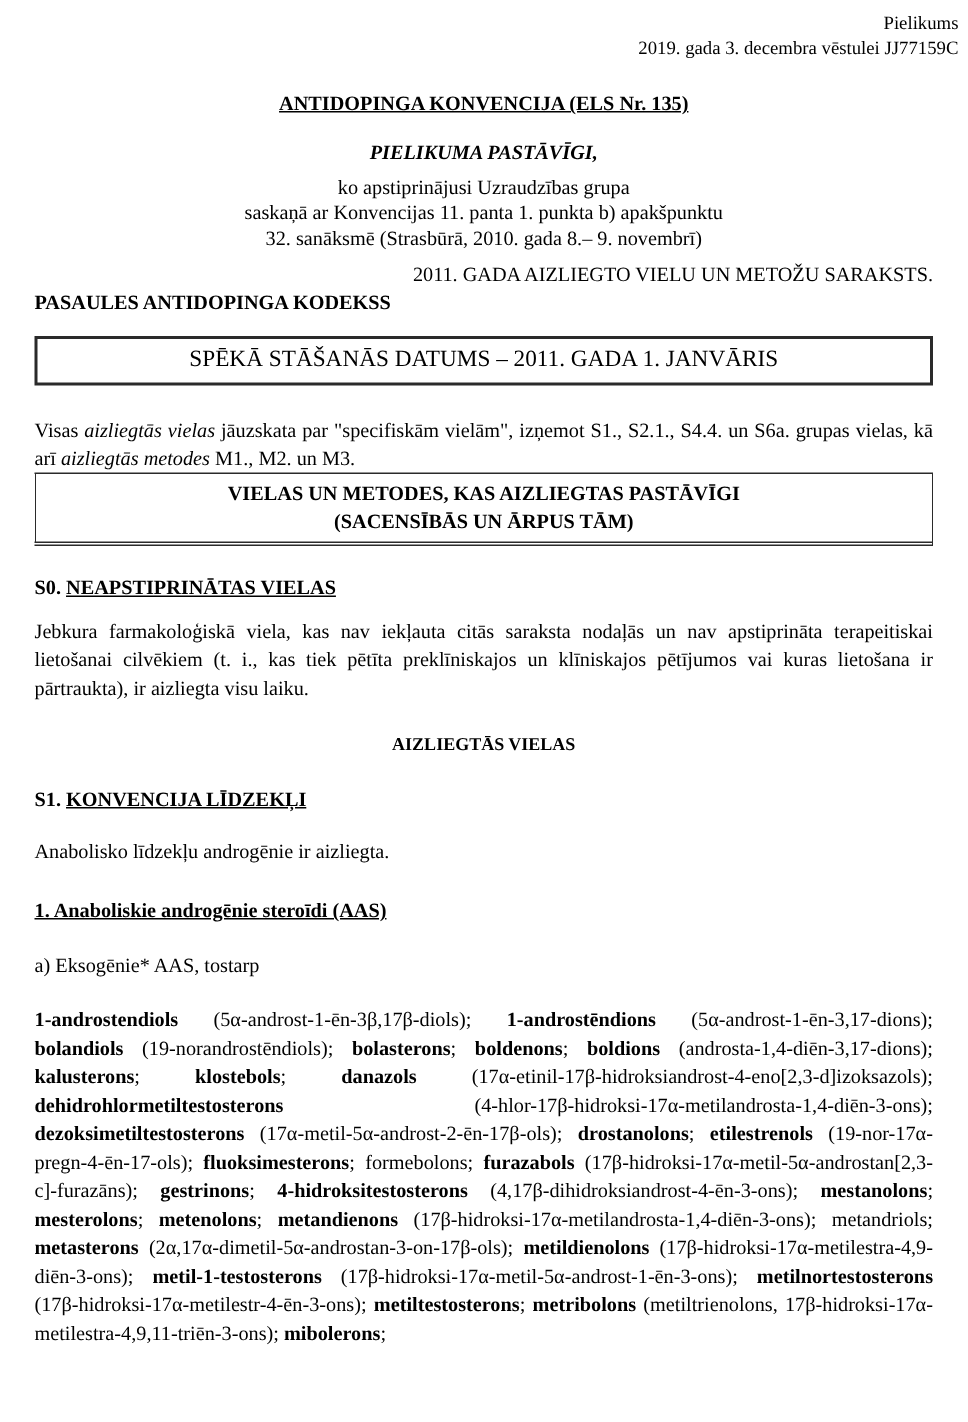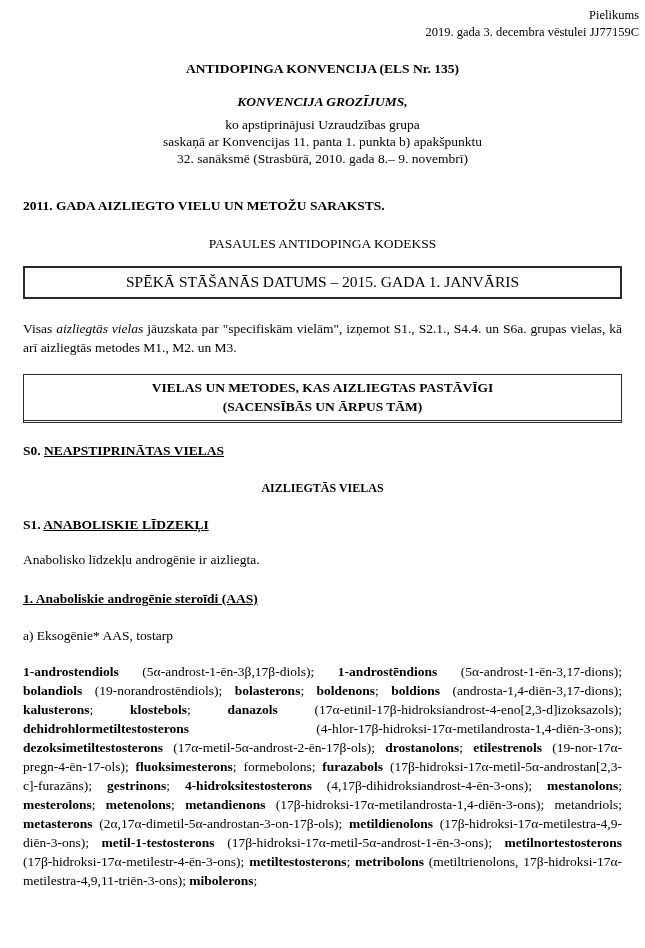--- a/index.html
+++ b/index.html
@@ -16,37 +16,36 @@
   .hdr {
     text-align: right;
     padding: 7px 6px 0 0;
     font-size: 12.5px;
     line-height: 17px;
   }
   .content { padding: 0 23px; }
   p { margin: 0; line-height: 19px; }
   .justify { text-align: justify; }
 
-  .t-conv   { margin-top: 18px; font-weight: bold; text-align: center; }
+  .t-conv   { margin-top: 18px; font-weight: bold; text-align: center; text-decoration: underline; }
   .t-amend  { margin-top: 14px; font-weight: bold; font-style: italic; text-align: center; }
   .sub      { text-align: center; line-height: 17px; }
   .sub-first{ margin-top: 5px; }
-  .t-list   { margin-top: 29px; font-weight: bold; text-align: left; }
-  .t-code   { margin-top: 19px; font-weight: normal; text-align: center; }
+  .t-list   { margin-top: 6px; font-weight: normal; text-align: right; }
+  .t-code   { font-weight: bold; text-align: left; }
 
   .box1 {
     margin-top: 13px;
     border: 2px solid #2a2a2a;
     text-align: center;
     font-size: 15.5px;
     padding: 4px 2px 5px;
     line-height: 20px;
   }
   .box2 {
-    margin-top: 17px;
     border: 1px solid #2a2a2a;
     border-bottom: 3px double #2a2a2a;
     text-align: center;
     font-weight: bold;
     padding: 3px 2px 4px;
     line-height: 19px;
   }
 
   .para-intro { margin-top: 20px; }
   .h-s0   { margin-top: 18px; }
@@ -65,44 +64,45 @@
 
   <div class="hdr">
     <div>Pielikums</div>
     <div>2019. gada 3. decembra vēstulei JJ77159C</div>
   </div>
 
   <div class="content">
 
     <p class="t-conv">ANTIDOPINGA KONVENCIJA (ELS Nr. 135)</p>
 
-    <p class="t-amend">KONVENCIJA GROZĪJUMS,</p>
+    <p class="t-amend">PIELIKUMA PASTĀVĪGI,</p>
     <p class="sub sub-first">ko apstiprinājusi Uzraudzības grupa</p>
     <p class="sub">saskaņā ar Konvencijas 11. panta 1. punkta b) apakšpunktu</p>
     <p class="sub">32. sanāksmē (Strasbūrā, 2010. gada 8.– 9. novembrī)</p>
 
     <p class="t-list">2011. GADA AIZLIEGTO VIELU UN METOŽU SARAKSTS.</p>
     <p class="t-code">PASAULES ANTIDOPINGA KODEKSS</p>
 
     <div class="box1">
-      <span>SPĒKĀ STĀŠANĀS DATUMS – 2015. GADA 1. JANVĀRIS</span>
+      <span>SPĒKĀ STĀŠANĀS DATUMS – 2011. GADA 1. JANVĀRIS</span>
     </div>
 
-    <p class="justify para-intro"><span>Visas </span><span style="font-style: italic;">aizliegtās vielas</span><span> jāuzskata par "specifiskām vielām", izņemot S1., S2.1., S4.4. un S6a. grupas vielas, kā arī </span><span style=" margin-top: 32px;">aizliegtās metodes</span><span> M1., M2. un M3.</span></p>
+    <p class="justify para-intro"><span>Visas </span><span style="font-style: italic;">aizliegtās vielas</span><span> jāuzskata par "specifiskām vielām", izņemot S1., S2.1., S4.4. un S6a. grupas vielas, kā arī </span><span style="font-style: italic; margin-top: 32px;">aizliegtās metodes</span><span> M1., M2. un M3.</span></p>
 
     <div class="box2">
       <div>VIELAS UN METODES, KAS AIZLIEGTAS PASTĀVĪGI</div>
       <div>(SACENSĪBĀS UN ĀRPUS TĀM)</div>
     </div>
 
     <p class="h-s0"><span style="font-weight: bold;">S0. </span><span style="font-weight: bold; text-decoration: underline;">NEAPSTIPRINĀTAS VIELAS</span></p>
+    <p class="justify para-s0">Jebkura farmakoloģiskā viela, kas nav iekļauta citās saraksta nodaļās un nav apstiprināta terapeitiskai lietošanai cilvēkiem (t. i., kas tiek pētīta preklīniskajos un klīniskajos pētījumos vai kuras lietošana ir pārtraukta), ir aizliegta visu laiku.</p>
 
     <p class="lbl-aizliegtas">AIZLIEGTĀS VIELAS</p>
 
-    <p class="h-s1"><span style="font-weight: bold;">S1. </span><span style="font-weight: bold; text-decoration: underline;">ANABOLISKIE LĪDZEKĻI</span></p>
+    <p class="h-s1"><span style="font-weight: bold;">S1. </span><span style="font-weight: bold; text-decoration: underline;">KONVENCIJA LĪDZEKĻI</span></p>
     <p class="para-s1">Anabolisko līdzekļu androgēnie ir aizliegta.</p>
 
     <p class="h-aas"><span style="font-weight: bold; text-decoration: underline;">1. Anaboliskie androgēnie steroīdi (AAS)</span></p>
 
     <p class="para-ekso">a) Eksogēnie* AAS, tostarp</p>
 
     <p class="justify para-substances"><span style="font-weight: bold;">1-androstendiols</span><span> (5α-androst-1-ēn-3β,17β-diols); </span><span style="font-weight: bold;">1-androstēndions</span><span> (5α-androst-1-ēn-3,17-dions); </span><span style="font-weight: bold;">bolandiols</span><span> (19-norandrostēndiols); </span><span style="font-weight: bold;">bolasterons</span><span>; </span><span style="font-weight: bold;">boldenons</span><span>; </span><span style="font-weight: bold;">boldions</span><span> (androsta-1,4-diēn-3,17-dions); </span><span style="font-weight: bold;">kalusterons</span><span>; </span><span style="font-weight: bold;">klostebols</span><span>; </span><span style="font-weight: bold;">danazols</span><span> (17α-etinil-17β-hidroksiandrost-4-eno[2,3-d]izoksazols); </span><span style="font-weight: bold;">dehidrohlormetiltestosterons</span><span> (4-hlor-17β-hidroksi-17α-metilandrosta-1,4-diēn-3-ons); </span><span style="font-weight: bold;">dezoksimetiltestosterons</span><span> (17α-metil-5α-androst-2-ēn-17β-ols); </span><span style="font-weight: bold;">drostanolons</span><span>; </span><span style="font-weight: bold;">etilestrenols</span><span> (19-nor-17α-pregn-4-ēn-17-ols); </span><span style="font-weight: bold;">fluoksimesterons</span><span>; formebolons; </span><span style="font-weight: bold;">furazabols</span><span> (17β-hidroksi-17α-metil-5α-androstan[2,3-c]-furazāns); </span><span style="font-weight: bold;">gestrinons</span><span>; </span><span style="font-weight: bold;">4-hidroksitestosterons</span><span> (4,17β-dihidroksiandrost-4-ēn-3-ons); </span><span style="font-weight: bold;">mestanolons</span><span>; </span><span style="font-weight: bold;">mesterolons</span><span>; </span><span style="font-weight: bold;">metenolons</span><span>; </span><span style="font-weight: bold;">metandienons</span><span> (17β-hidroksi-17α-metilandrosta-1,4-diēn-3-ons); metandriols; </span><span style="font-weight: bold;">metasterons</span><span> (2α,17α-dimetil-5α-androstan-3-on-17β-ols); </span><span style="font-weight: bold;">metildienolons</span><span> (17β-hidroksi-17α-metilestra-4,9-diēn-3-ons); </span><span style="font-weight: bold;">metil-1-testosterons</span><span> (17β-hidroksi-17α-metil-5α-androst-1-ēn-3-ons); </span><span style="font-weight: bold;">metilnortestosterons</span><span> (17β-hidroksi-17α-metilestr-4-ēn-3-ons); </span><span style="font-weight: bold;">metiltestosterons</span><span>; </span><span style="font-weight: bold;">metribolons</span><span> (metiltrienolons, 17β-hidroksi-17α-metilestra-4,9,11-triēn-3-ons); </span><span style="font-weight: bold;">mibolerons</span><span>;</span></p>
 
   </div>
 </div>

